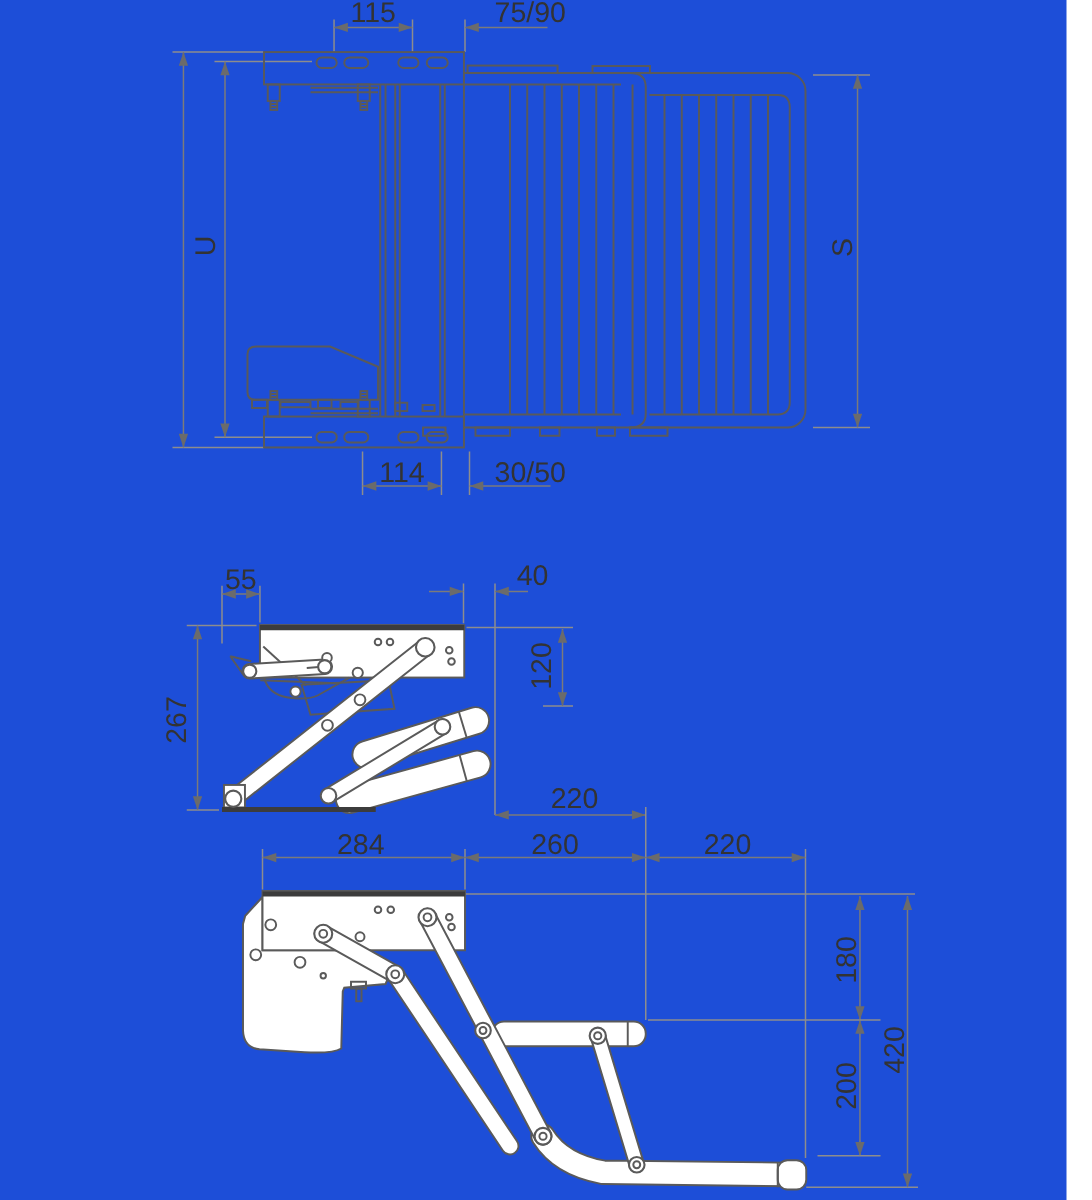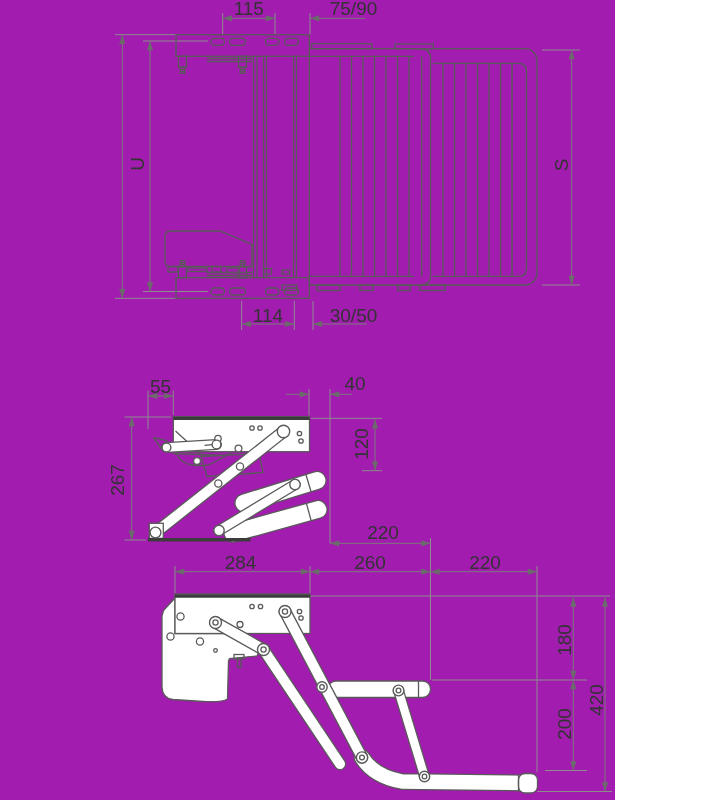--- a/index.html
+++ b/index.html
@@ -1,16 +1,16 @@
 <!DOCTYPE html>
 <html><head>
 <meta charset="utf-8">
 <style>
   html,body{margin:0;padding:0;background:#fff;}
-  #canvas{position:relative;width:615px;height:800px;background:#a21caf;overflow:hidden;
+  #canvas{position:relative;width:711px;height:800px;background:#1d4ed8;overflow:hidden;
           font-family:"Liberation Sans", sans-serif;}
   svg{display:block}
   .ln{stroke:#5a5a5a;stroke-width:1.3;fill:none;}
   .lnf{stroke:#5a5a5a;stroke-width:1.3;fill:#fff;}
   .thick{stroke:#3c3c3c;stroke-width:3.4;fill:none;}
   .dim{stroke:#7b7b7b;stroke-width:1;fill:none;}
   .ext{stroke:#8d8d8d;stroke-width:1;fill:none;}
   .cap-o{stroke:#5a5a5a;fill:none;stroke-linecap:round;stroke-linejoin:round;}
   .cap-i{stroke:#ffffff;fill:none;stroke-linecap:round;stroke-linejoin:round;}
   .piv{fill:#ffffff;stroke:#5a5a5a;stroke-width:1.4;}

